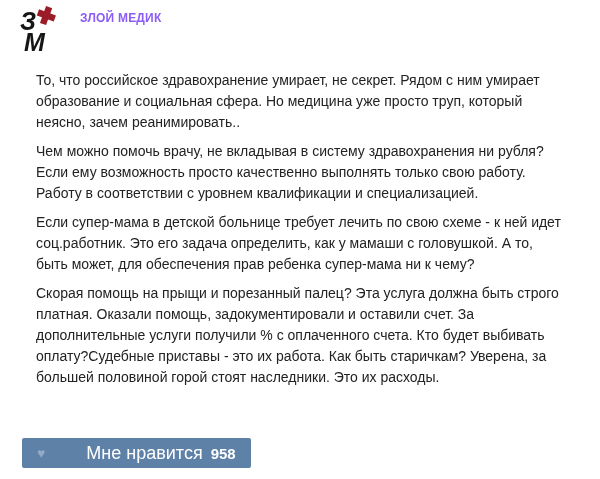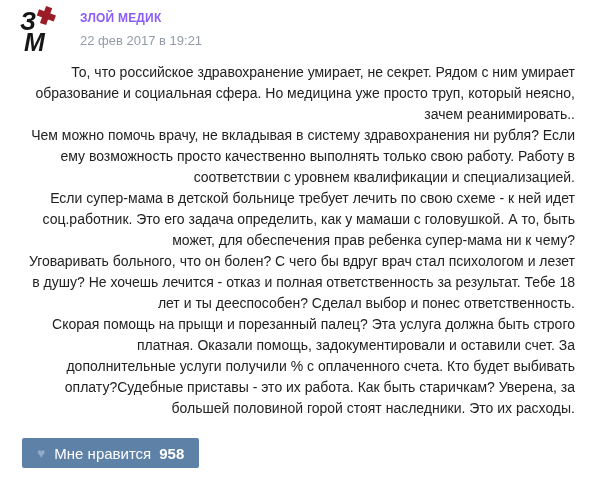--- a/index.html
+++ b/index.html
@@ -49,23 +49,22 @@
   .post-text {
     position: absolute;
     left: 28px;
     top: 62px;
     width: 547px;
     font-size: 14px;
     line-height: 21px;
     color: #222222;
   }
   .post-text p {
-    margin: 0;
+    margin: 8px;
     padding: 0;
-    text-align: right;
   }
   .like-button {
     position: absolute;
     left: 22px;
     top: 438px;
     height: 30px;
     display: inline-flex;
     align-items: center;
     background: #5e81a8;
     border: none;
@@ -75,22 +74,23 @@
     font-family: "Liberation Sans", sans-serif;
   }
   .heart-glyph {
     color: #93aac5;
     font-size: 14px;
     line-height: 1;
     margin-right: 9px;
   }
   .like-label {
     color: #ffffff;
-    font-size: 15px;
+    font-size: 18px;
     margin-right: 8px;
+    margin-left: 32px;
   }
   .like-count {
     color: #ffffff;
     font-size: 15px;
     font-weight: bold;
   }
 </style>
 </head>
 <body>
 
@@ -100,27 +100,25 @@
     <g transform="rotate(20 34 11)">
       <rect x="31" y="2.5" width="6.5" height="18" fill="#9b1b27"></rect>
       <rect x="25.5" y="8" width="18" height="6.5" fill="#9b1b27"></rect>
     </g>
     <text x="8" y="26" font-size="25" font-weight="bold" font-style="italic" fill="#161616" font-family="Liberation Sans, sans-serif">З</text>
     <text x="12" y="47" font-size="25" font-weight="bold" font-style="italic" fill="#161616" font-family="Liberation Sans, sans-serif">М</text>
   </svg>
 
   <a class="author-link">ЗЛОЙ МЕДИК</a>
 
-  <div class="post-date">22 фев 2017 в 19:21</div>
 
   <div class="post-text">
     <p>То, что российское здравохранение умирает, не секрет. Рядом с ним умирает образование и социальная сфера. Но медицина уже просто труп, который неясно, зачем реанимировать..</p>
     <p>Чем можно помочь врачу, не вкладывая в систему здравохранения ни рубля? Если ему возможность просто качественно выполнять только свою работу. Работу в соответствии с уровнем квалификации и специализацией.</p>
     <p>Если супер-мама в детской больнице требует лечить по свою схеме - к ней идет соц.работник. Это его задача определить, как у мамаши с головушкой. А то, быть может, для обеспечения прав ребенка супер-мама ни к чему?</p>
-    <p>Уговаривать больного, что он болен? С чего бы вдруг врач стал психологом и лезет в душу? Не хочешь лечится - отказ и полная ответственность за результат. Тебе 18 лет и ты дееспособен? Сделал выбор и понес ответственность.</p>
     <p>Скорая помощь на прыщи и порезанный палец? Эта услуга должна быть строго платная. Оказали помощь, задокументировали и оставили счет. За дополнительные услуги получили % с оплаченного счета. Кто будет выбивать оплату?Судебные приставы - это их работа. Как быть старичкам? Уверена, за большей половиной горой стоят наследники. Это их расходы.</p>
   </div>
 
   <button class="like-button">
     <span class="heart-glyph">♥</span>
     <span class="like-label">Мне нравится</span>
     <span class="like-count">958</span>
   </button>
 
 </div>

